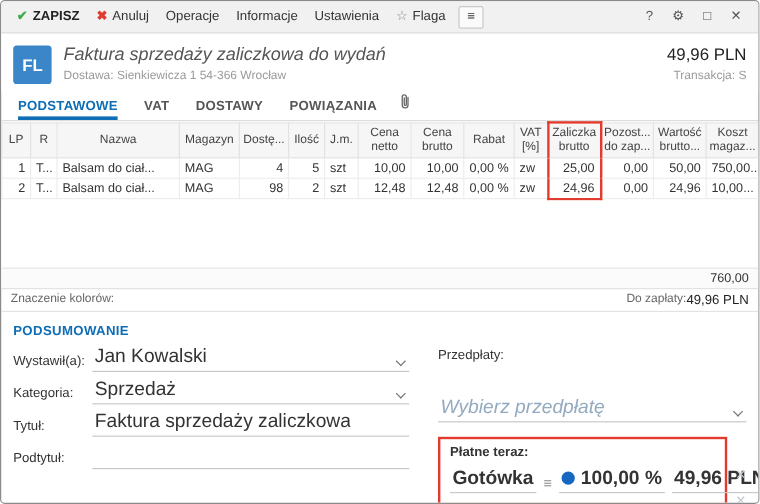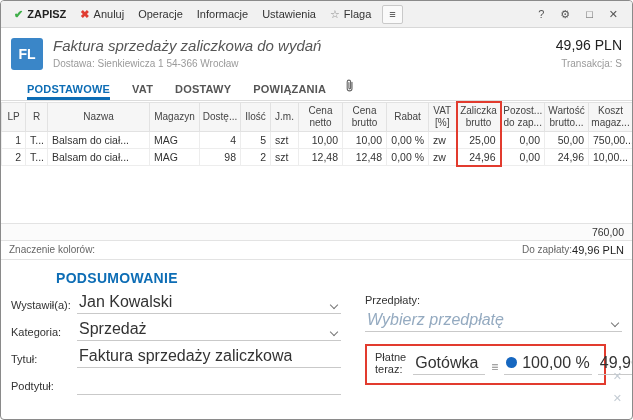--- a/index.html
+++ b/index.html
@@ -28,21 +28,21 @@
            border-radius:3px; display:flex; align-items:center; justify-content:center;
            font-size:14px; font-weight:bold; margin-top:1px; }
   .header-main { flex:1; min-width:0; }
   .doc-title { font-style:italic; font-size:15px; color:#555; white-space:nowrap; }
   .doc-subtitle { font-size:10px; color:#9a9a9a; margin-top:4px; }
   .header-right { text-align:right; white-space:nowrap; }
   .doc-amount { font-size:14px; color:#222; }
   .doc-transaction { font-size:10px; color:#9a9a9a; margin-top:5px; }
 
   
-  .tabs { display:flex; align-items:flex-end; padding:0 26px; border-bottom:1px solid #dcdcdc; height:25px; }
+  .tabs { display:flex; align-items:flex-end; padding:0 14px; border-bottom:1px solid #dcdcdc; height:25px; }
   .tabs-list { display:flex; align-items:flex-end; gap:22px; }
   .tab { font-size:11px; font-weight:bold; color:#555; padding-bottom:5px; letter-spacing:.2px; cursor:default; }
   .tab.active { color:var(--accent,#0d6db5); border-bottom:3px solid var(--accent,#0d6db5); padding-bottom:2px; }
   .clip { margin-left:18px; padding-bottom:4px; }
 
   
   table { width:631px; border-collapse:collapse; table-layout:fixed; }
   th { background:#f6f6f6; font-size:10px; font-weight:normal; color:#444; border:1px solid #e2e2e2;
        text-align:center; padding:1px 1px; white-space:pre-line; line-height:1.15; height:29px; vertical-align:middle;
        overflow:hidden; }
@@ -55,38 +55,38 @@
 
   .table-filler { height:57px; border-bottom:1px solid #e3e3e3; background:#fff; }
   .total-row { display:flex; justify-content:flex-end; align-items:center; height:17px;
                padding:0 8px; font-size:10.5px; color:#333; background:#fbfbfb; border-bottom:1px solid #e3e3e3; }
   .legend-row { display:flex; align-items:center; height:19px; padding:0 8px; font-size:10px; color:#666;
                 border-bottom:1px solid #e3e3e3; }
   .due-group { margin-left:auto; width:252px; display:flex; justify-content:flex-end; align-items:center; }
   .due-value { font-size:11px; color:#222; }
 
   
-  .summary-title { color:var(--accent,#0d6db5); font-weight:bold; font-size:14px; padding:10px 10px 6px; letter-spacing:.3px;margin-left:45px; }
+  .summary-title { color:var(--accent,#0d6db5); font-weight:bold; font-size:11px; padding:10px 10px 6px; letter-spacing:.3px; }
   .form { display:flex; gap:24px; padding:2px 10px 0; flex:1; overflow:hidden; }
   .form-left { width:330px; flex:none; }
   .form-row { display:flex; align-items:flex-end; height:20px; margin-bottom:7px; }
   .form-row.group-end { margin-bottom:17px; }
   .form-label { width:66px; flex:none; font-size:11px; color:#333; padding-bottom:3px; white-space:nowrap;margin-top:40px; }
   .field { flex:1; border-bottom:1px solid #c9c9c9; display:flex; align-items:flex-end;
            justify-content:space-between; padding:0 2px 2px; min-height:16px; cursor:default; }
   .field-value { font-size:16px; color:#333; white-space:nowrap; overflow:hidden; }
-  .placeholder { font-style:italic; color:var(--placeholder-blue,#94aac0); }
+  .placeholder { font-style:italic; color:var(--placeholder-blue,#94aac0);margin-top:24px; }
   .chev { display:inline-block; width:6px; height:6px; border-right:1.4px solid #777; border-bottom:1.4px solid #777;
           transform:rotate(45deg); margin:0 2px 3px 0; flex:none; }
 
   .form-right { flex:1; display:flex; flex-direction:column; min-width:0; }
   .fr-label { font-size:11px; color:#333; margin-bottom:5px; }
   .prepay-field { margin-bottom:12px; flex:none; }
   .payable-wrap { position:relative; padding-right:16px; }
-  .paybox { border:2px solid var(--annotation,#e23b2e); padding:5px 8px 8px; display:flex; flex-direction:row; gap:7px; background:#fff; }
+  .paybox { border:2px solid var(--annotation,#e23b2e); padding:5px 8px 8px; display:flex; flex-direction:column; gap:7px; background:#fff;font-weight:bold; }
   .pay-row { display:flex; align-items:flex-end; gap:6px; font-size:11px; color:#333; }
   .pay-method { width:72px; flex:none; border-bottom:1px solid #c9c9c9; padding:0 2px 2px; white-space:nowrap; overflow:hidden; }
   .drag { color:#888; font-size:12px; padding-bottom:1px; flex:none; }
   .pct-group { display:flex; align-items:center; gap:5px; border-bottom:1px solid #c9c9c9; padding:0 2px 2px; flex:none; }
   .dot { width:11px; height:11px; border-radius:50%; background:#1667c0; flex:none; }
   .amount-field { flex:1; border-bottom:1px solid #c9c9c9; text-align:right; padding:0 2px 2px; white-space:nowrap; }
   .x-btn { color:#c3cbd3; font-size:11px; line-height:1; cursor:default; }
   .x-out { position:absolute; right:0; }
   .x-out1 { top:27px; } .x-out2 { top:49px; }
 </style>

